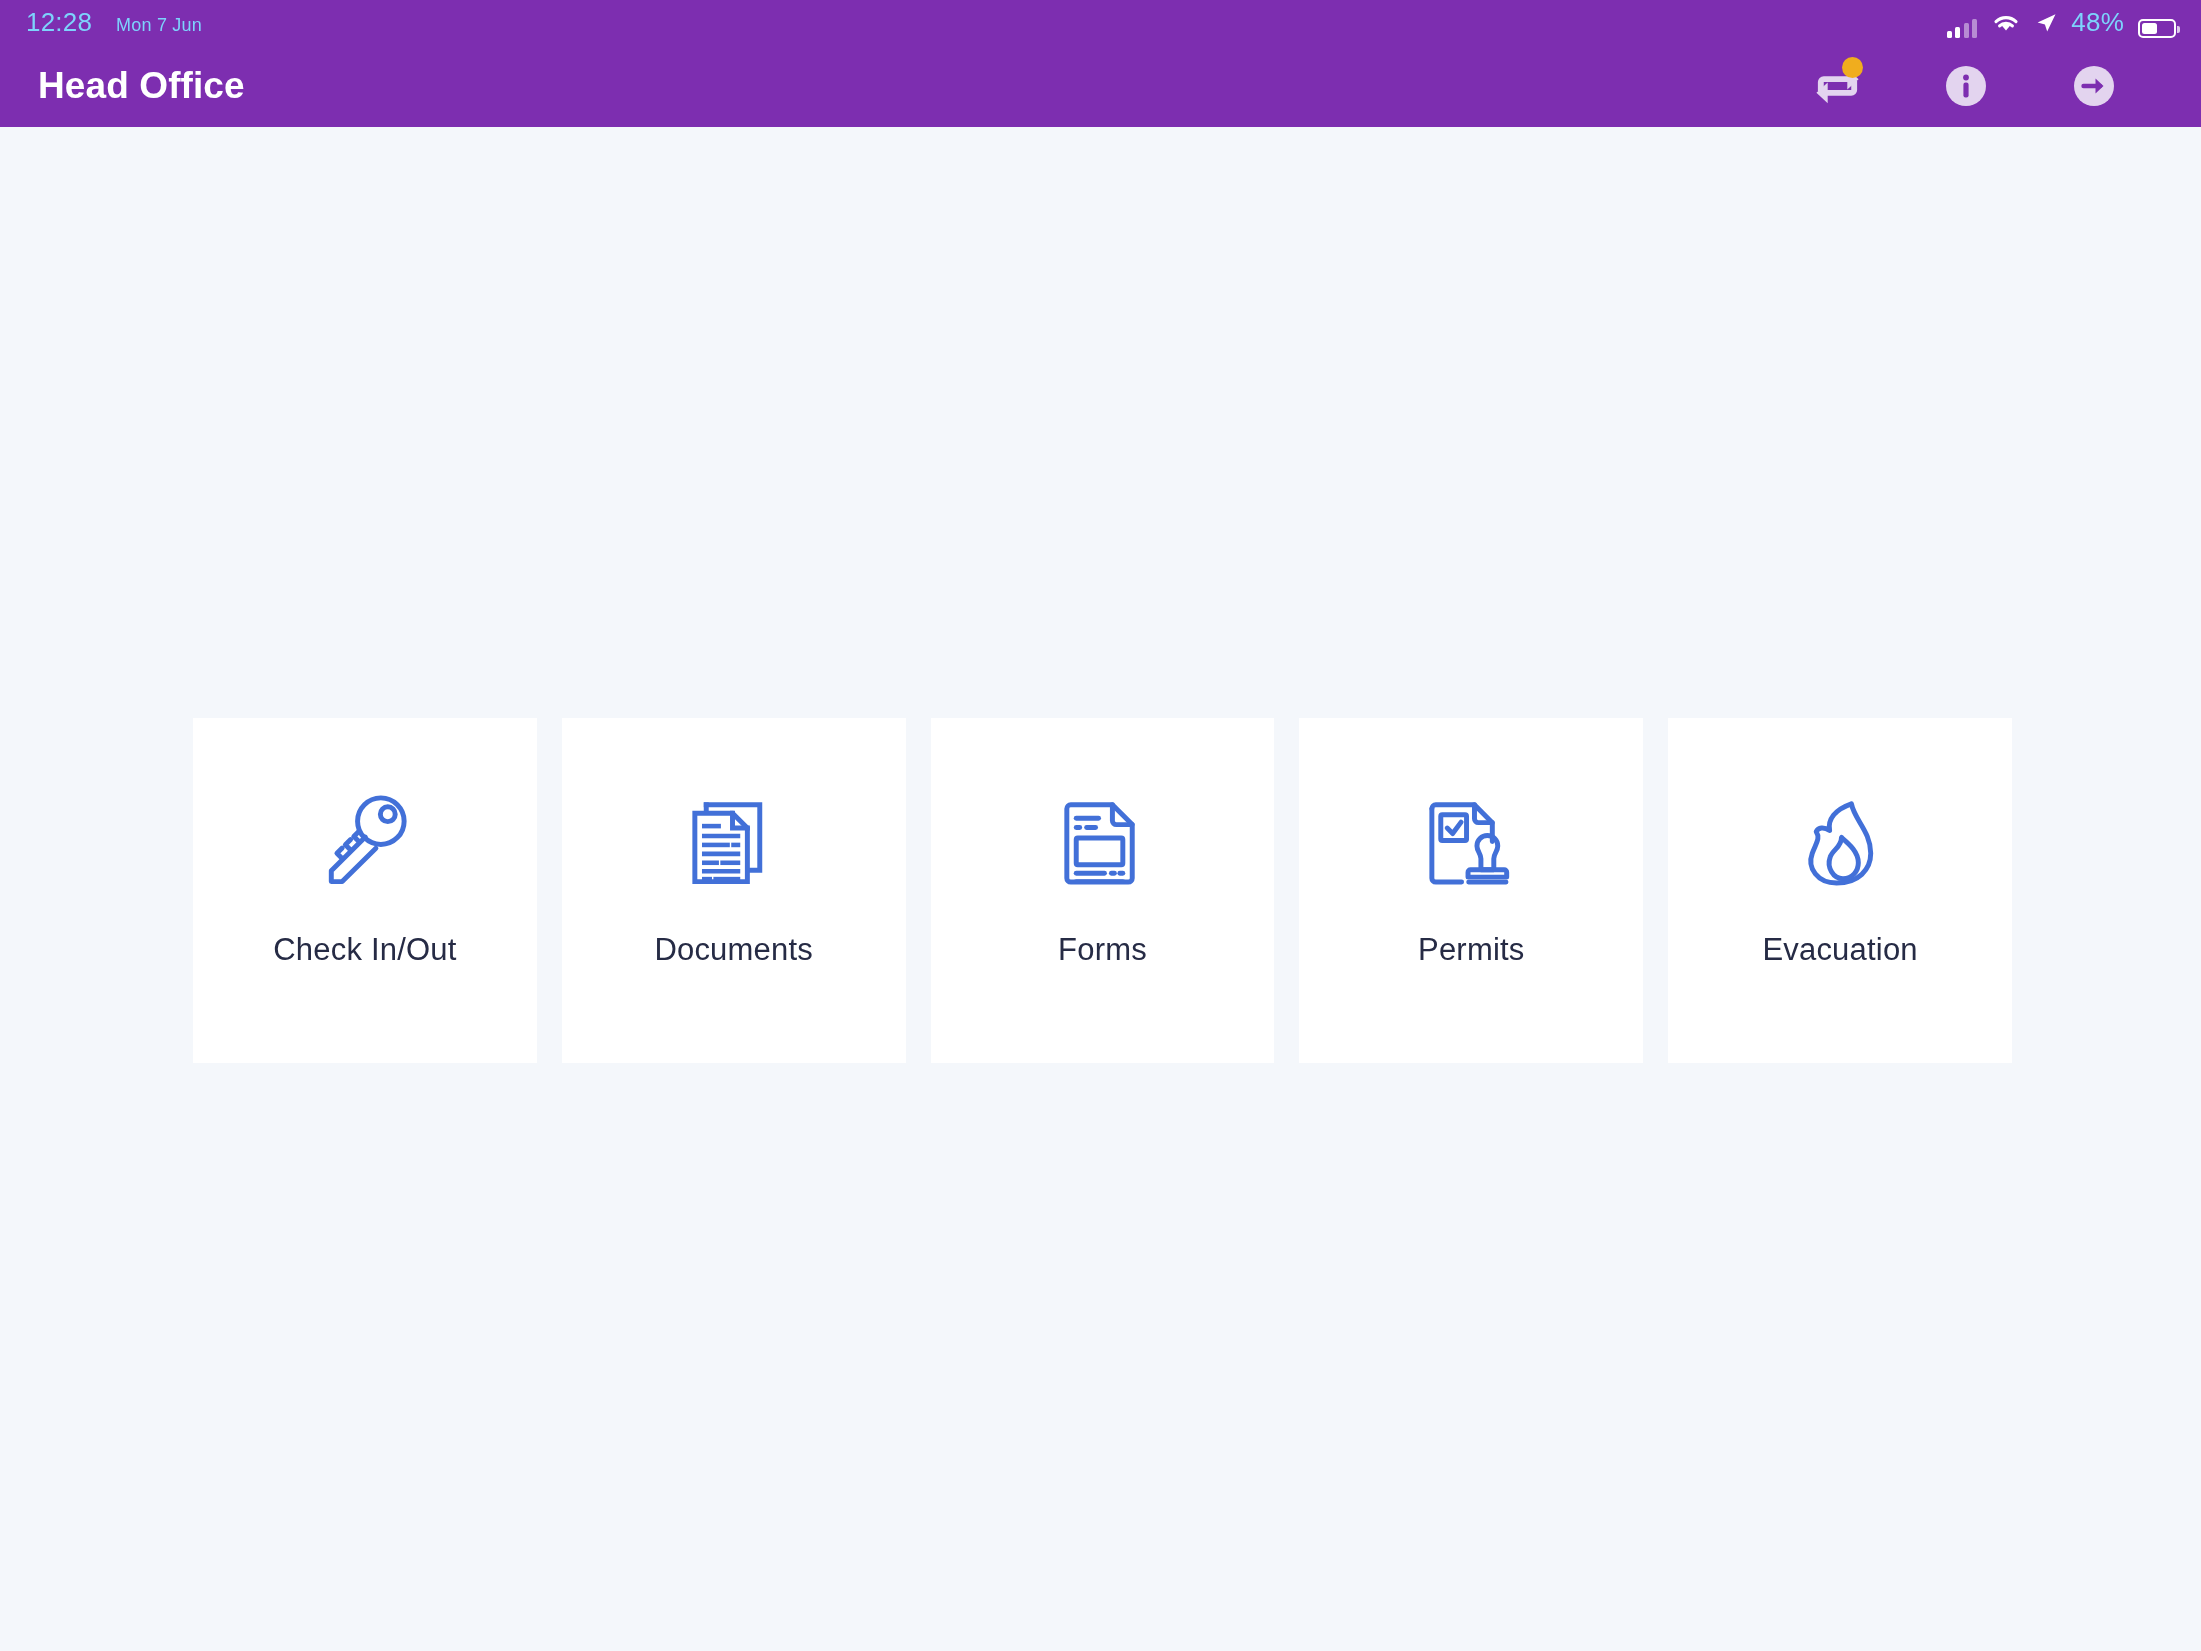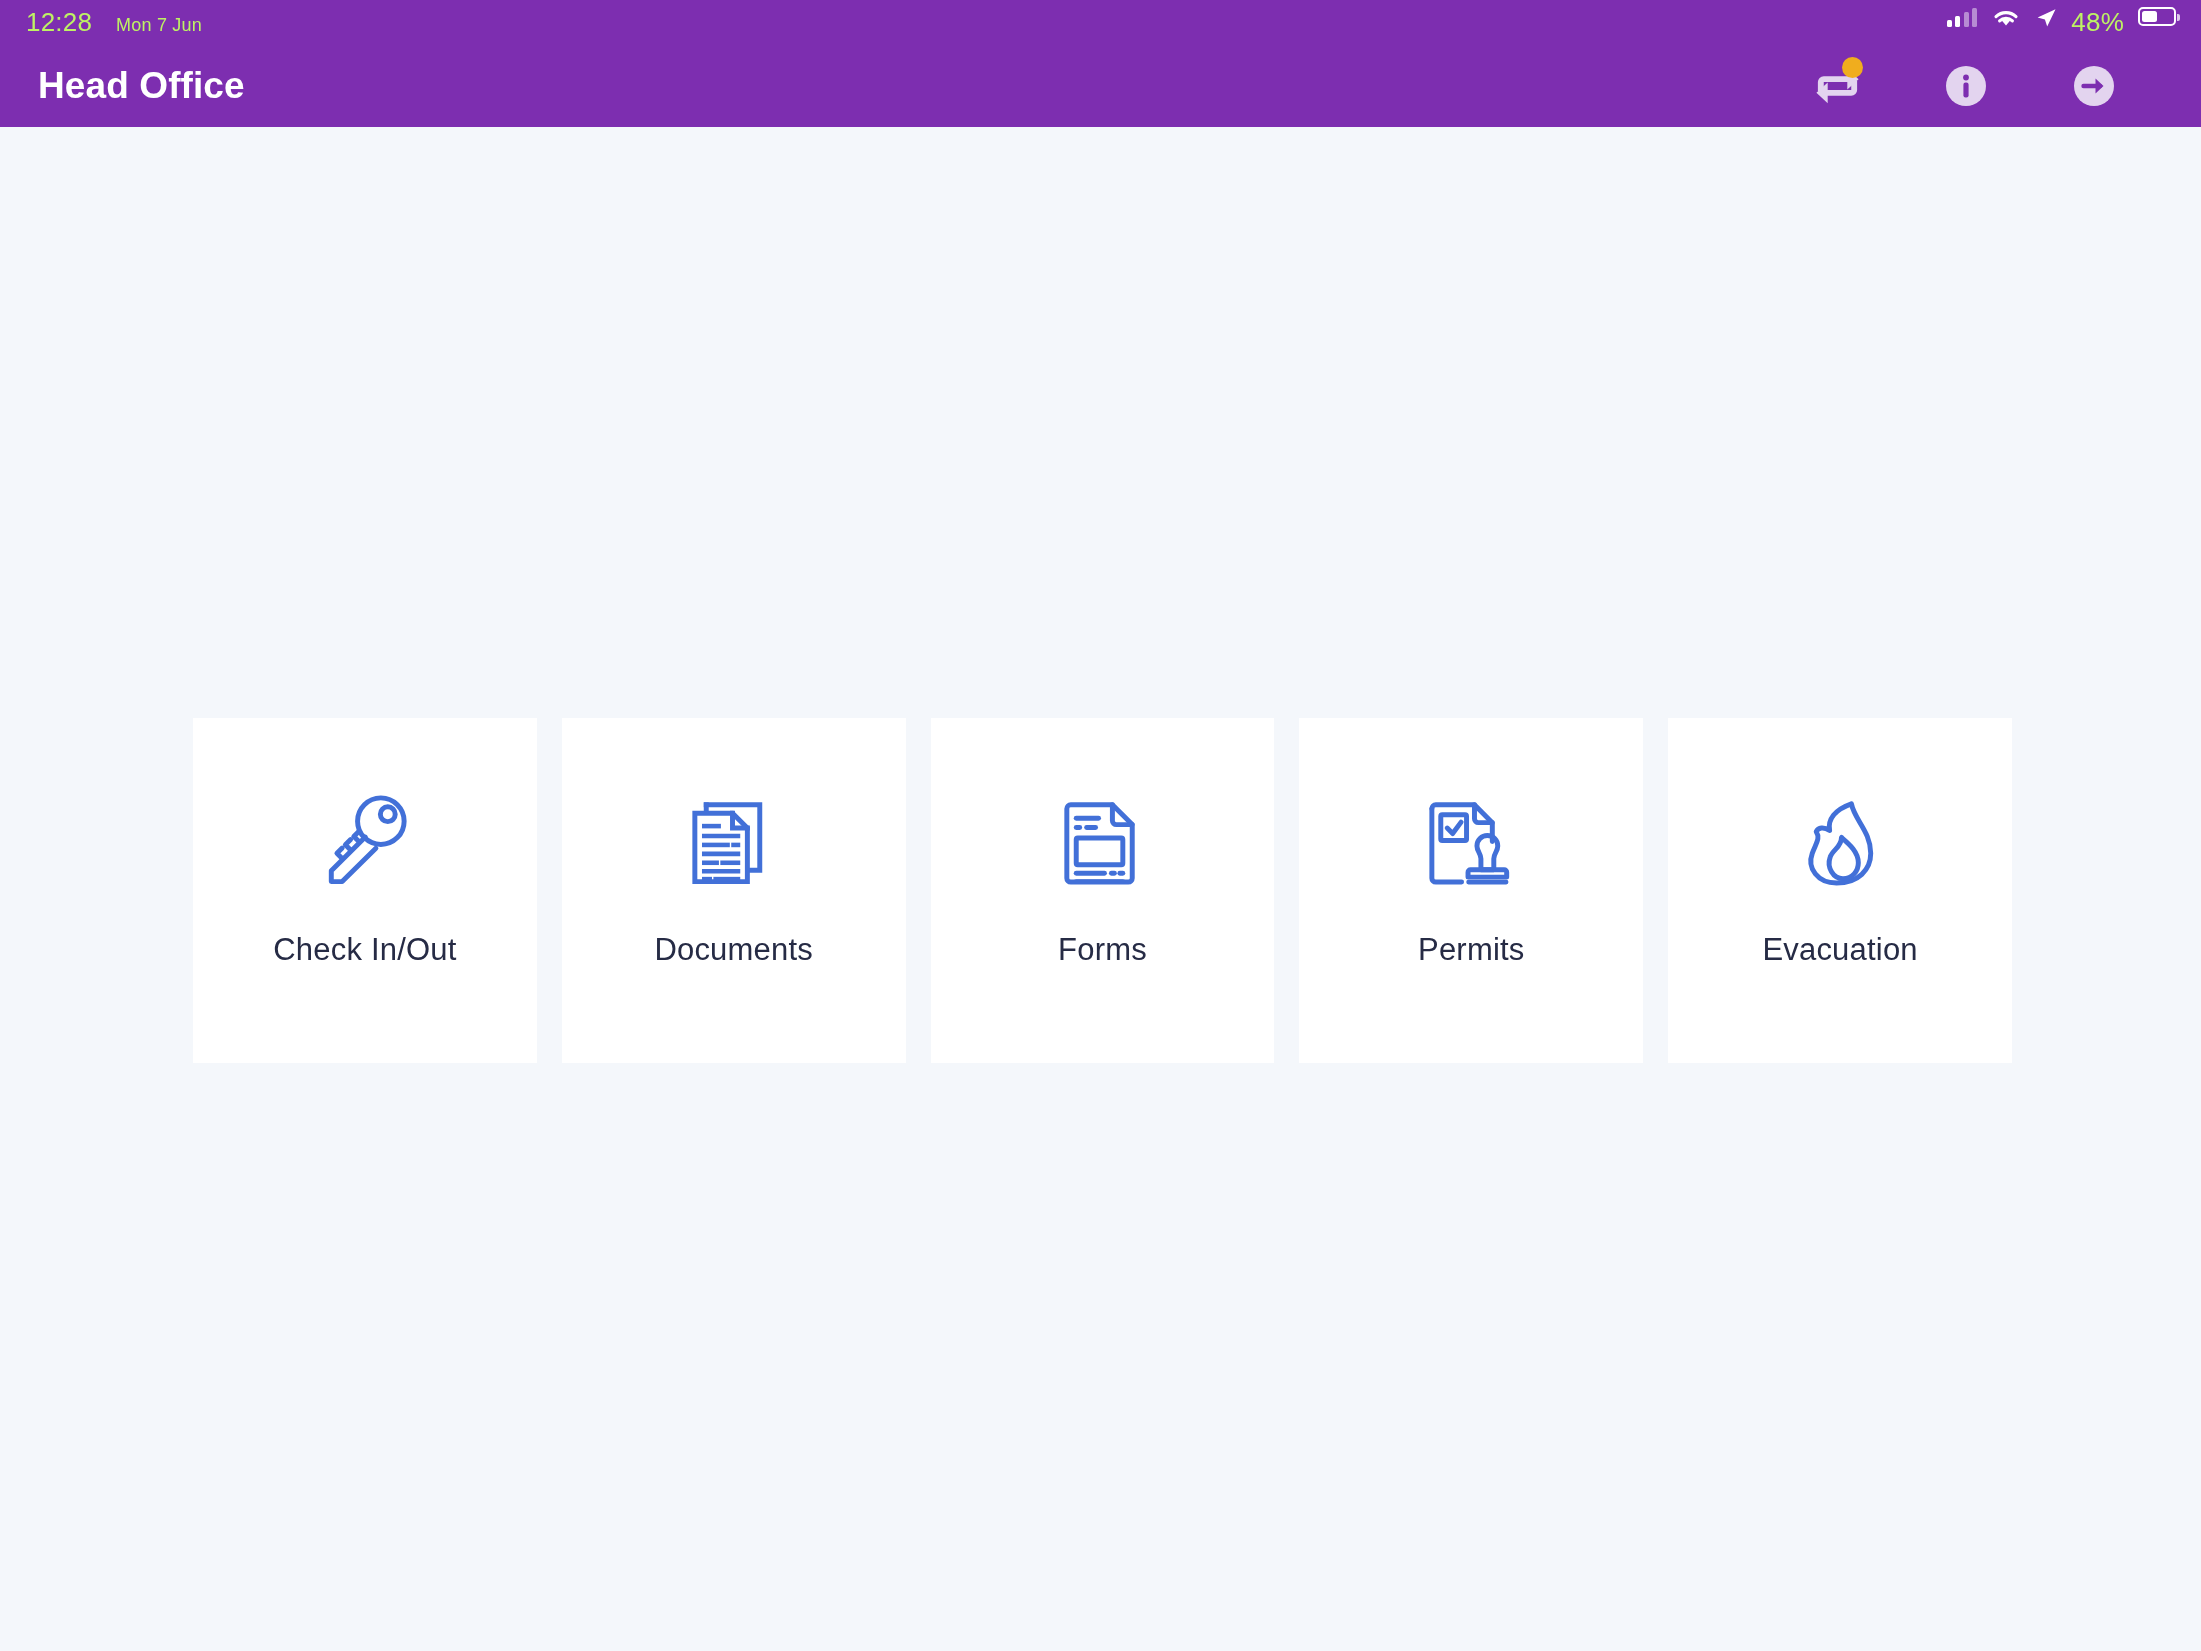--- a/index.html
+++ b/index.html
@@ -10,27 +10,27 @@
     overflow:hidden;
   }
 
   
   .status-bar{
     position:absolute; top:0; left:0;
     width:2202px; height:44px;
     background:#7d2eb0;
     display:flex; align-items:center;
     padding:0 26px;
-    color:#bef264;
+    color:#7dd3fc;
   }
   .status-left{ display:flex; align-items:baseline; gap:24px; }
   .status-time{ font-size:26px; font-weight:400; letter-spacing:0.2px; }
   .status-date{ font-size:18px; font-weight:400; letter-spacing:0.2px; }
   .status-right{
-    margin-left:auto; display:flex; align-items:flex-start; gap:14px;
+    margin-left:auto; display:flex; align-items:flex-end; gap:14px;
   }
   .signal-bars{ display:flex; align-items:flex-end; gap:3.5px; height:20px; }
   .signal-bars i{ display:block; width:5px; background:#ffffff; border-radius:1.5px; }
   .signal-bars i.b1{ height:7px; }
   .signal-bars i.b2{ height:11px; }
   .signal-bars i.b3{ height:15px; opacity:.45; }
   .signal-bars i.b4{ height:19px; opacity:.45; }
   .status-batt-pct{ font-size:26px; font-weight:400; letter-spacing:0.2px; }
   .batt{
     position:relative; width:38px; height:19px;

